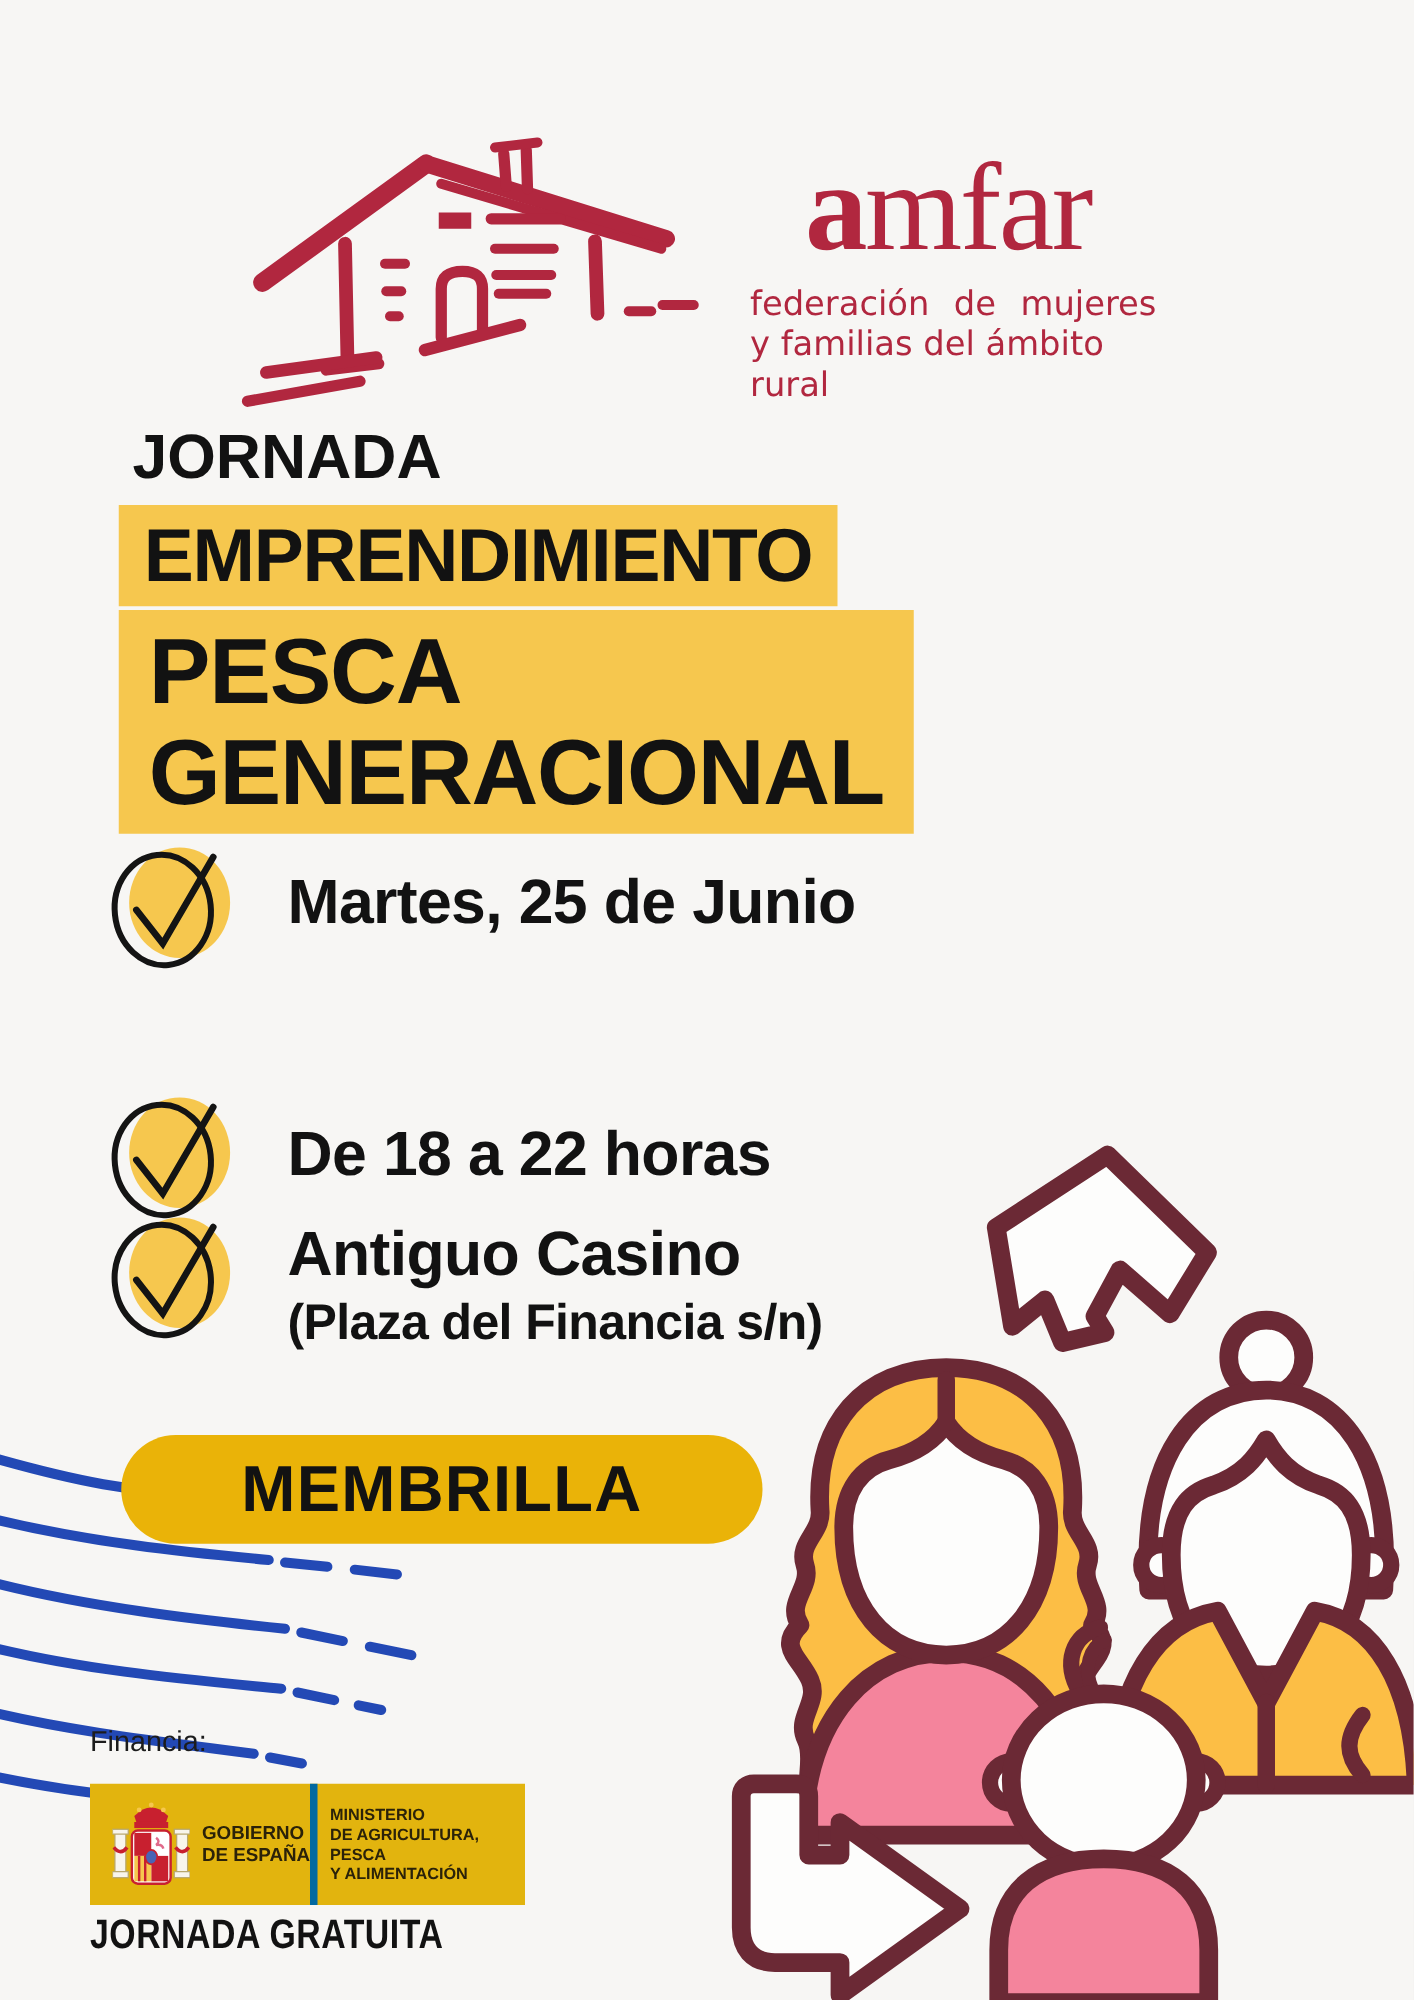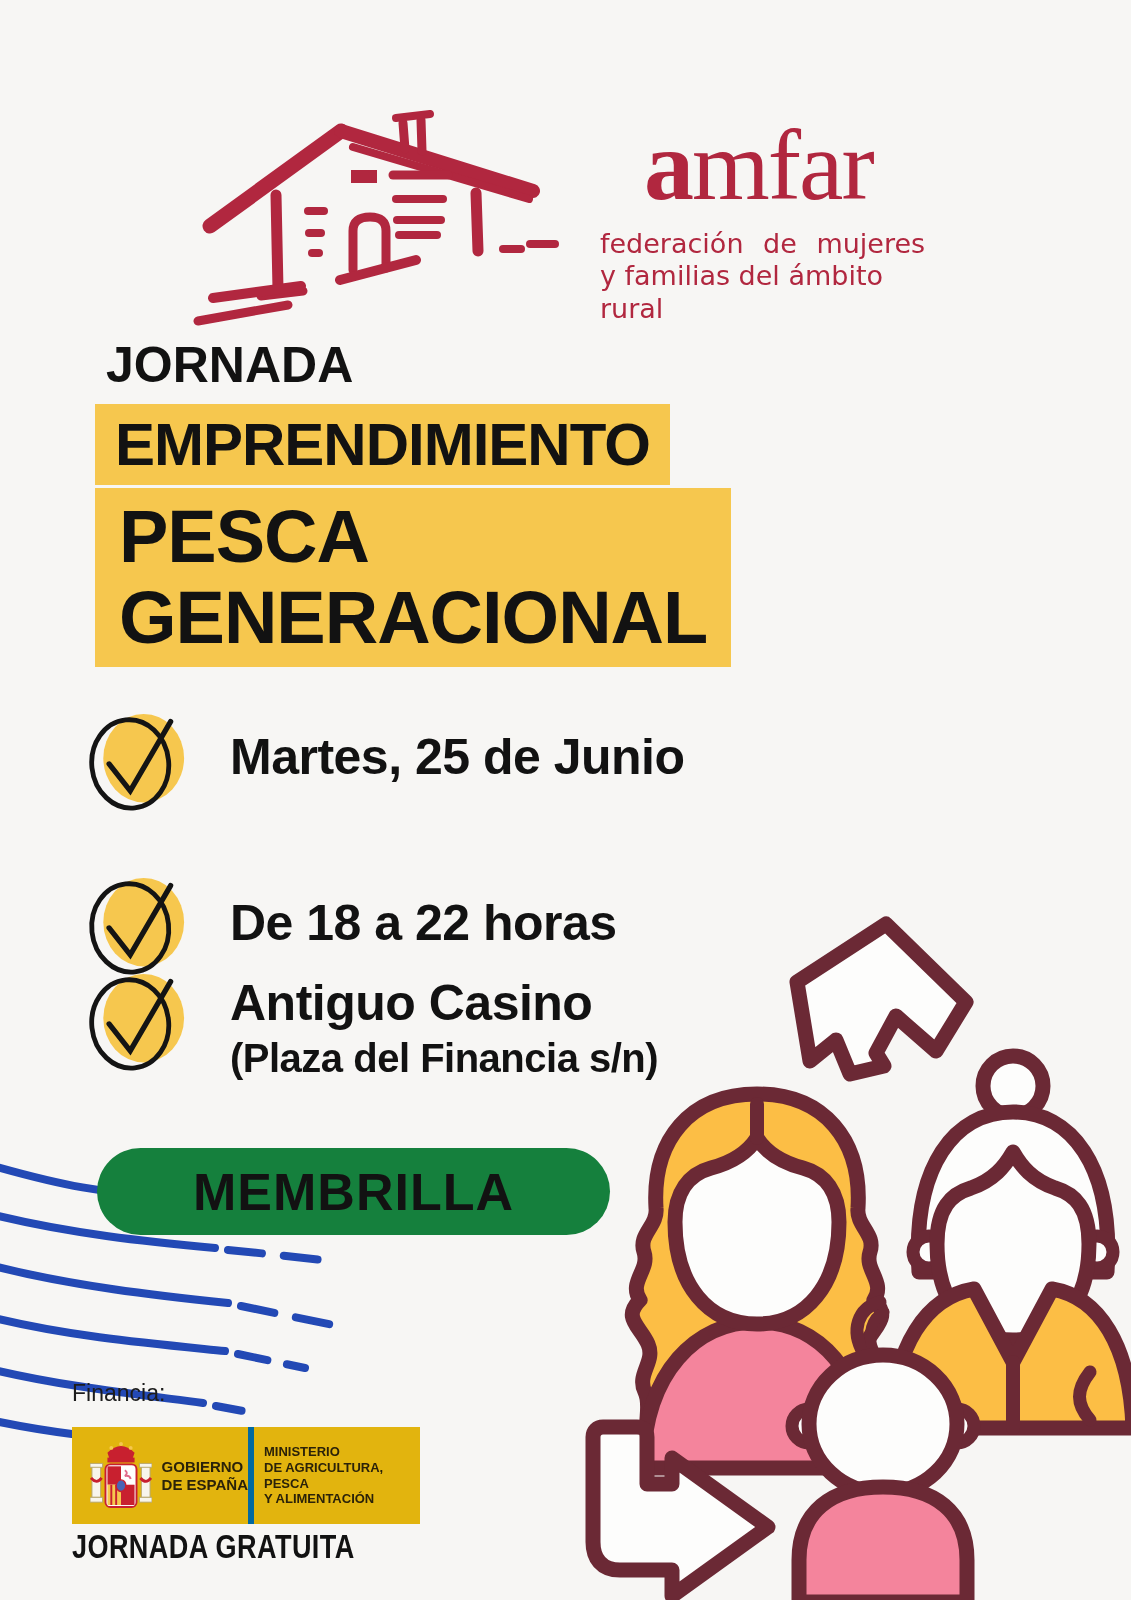--- a/index.html
+++ b/index.html
@@ -15,31 +15,31 @@
   .brand-tag .l1{word-spacing:11px;}
 
   
   .kicker{position:absolute;left:106px;top:336px;font-size:50px;font-weight:800;color:#121212;letter-spacing:0;}
   .hl{background:#F6C74E;color:#121212;font-weight:800;}
   .hl-1{position:absolute;left:95px;top:404px;padding:6px 20px;font-size:60px;letter-spacing:-1px;}
   .hl-2{position:absolute;left:95px;top:488px;padding:8px 24px;font-size:74px;line-height:1.1;letter-spacing:-1px;}
 
   
   .detail-row{position:absolute;left:86px;display:flex;align-items:flex-start;}
-  .row-1{top:706px;justify-content:space-between;}  .row-2{top:870px;}  .row-3{top:966px;}
+  .row-1{top:670px;justify-content:space-between;}  .row-2{top:870px;}  .row-3{top:966px;}
   .check{width:100px;height:112px;flex:0 0 auto;}
   .detail-text{margin-left:44px;color:#121212;}
   .row-1 .detail-text{margin-top:22px;}
   .row-2 .detail-text{margin-top:24px;}
   .row-3 .detail-text{margin-top:8px;}
   .detail-label{font-size:50px;font-weight:800;letter-spacing:-0.5px;}
   .detail-sublabel{font-size:40px;font-weight:800;letter-spacing:-0.5px;margin-top:4px;}
 
   
-  .badge{position:absolute;left:97px;top:1148px;width:513px;height:87px;background:#15803d;
+  .badge{position:absolute;left:97px;top:1148px;width:513px;height:87px;background:#eab308;
          border-radius:44px;display:flex;align-items:center;justify-content:center;
          font-size:52px;font-weight:800;color:#121212;letter-spacing:1px;}
 
   
   .waves{position:absolute;left:0;top:1150px;width:440px;height:310px;}
   .people{position:absolute;left:580px;top:890px;width:551px;height:710px;}
 
   
   .financia{position:absolute;left:72px;top:1380px;font-size:23px;color:#1c1c1c;}
   .gov-box{position:absolute;left:72px;top:1427px;width:348px;height:97px;background:#E2B40E;display:flex;}

